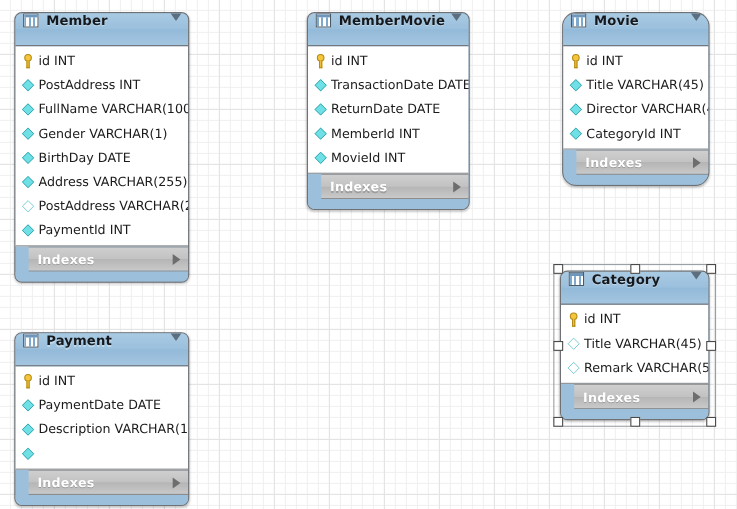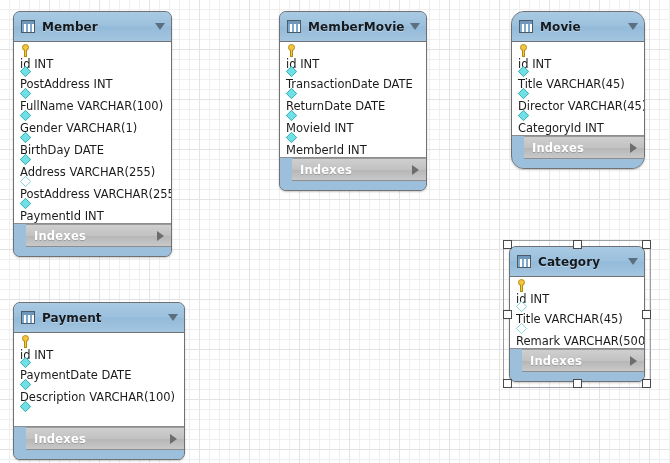--- a/index.html
+++ b/index.html
@@ -31,21 +31,21 @@
     position:absolute;
     box-sizing:border-box;
     border:1px solid #6f7174;
     border-radius:7px;
     background:#9cc0dc;
     box-shadow:0 1px 2px rgba(0,0,0,.22);
     overflow:hidden;
   }
   .tbl-header{
     height:29px;
-    display:flex;align-items:center;
+    display:flex;
     padding:0 6px 0 7px;
     background:linear-gradient(to bottom,#a9cae3 0%,#9bc0dd 48%,#93bad9 52%,#a4c6e0 100%);
     border-bottom:1px solid #6f7174;
     position:relative;
   }
   .tbl-icon{
     width:14px;height:13px;flex:0 0 auto;
     margin-right:7px;
     box-sizing:border-box;
     border:1px solid #4c5a66;
@@ -77,25 +77,24 @@
     border-right:5px solid transparent;
     border-top:7px solid #5d6e7e;
   }
   .tbl-body{
     background:#ffffff;
     border-bottom:1px solid #8b8d90;
     padding:2px 0 3px 0;
   }
   .row{
     height:22px;
-    display:flex;align-items:flex-start;
+    display:flex;align-items:center;
     padding-left:6px;
     font-size:11.5px;color:#1b1b1b;
     white-space:nowrap;
-    flex-direction:column;
   }
   
   .g{flex:0 0 auto;margin-right:4px;display:inline-block;}
   .g-key{
     width:11px;height:13px;position:relative;
   }
   .g-key::before{
     content:"";position:absolute;left:2px;top:0;
     width:7px;height:7px;border-radius:50%;
     background:#f5c53b;border:1px solid #b38c16;
@@ -221,25 +220,25 @@
         <div class="row">
           <span class="g g-dia"></span>
           <span class="col-name">TransactionDate DATE</span>
         </div>
         <div class="row">
           <span class="g g-dia"></span>
           <span class="col-name">ReturnDate DATE</span>
         </div>
         <div class="row">
           <span class="g g-dia"></span>
+          <span class="col-name">MemberId INT</span>
+        </div>
+        <div class="row">
+          <span class="g g-dia"></span>
           <span class="col-name">MovieId INT</span>
-        </div>
-        <div class="row">
-          <span class="g g-dia"></span>
-          <span class="col-name">MemberId INT</span>
         </div>
       </div>
       <div class="tbl-footer">
         <span class="footer-label">Indexes</span>
         <span class="footer-arrow"></span>
       </div>
       <div class="tbl-tail"></div>
     </div>
     <div class="tbl" style="left: 511px; top: 11px; width: 134px; border-radius: 13px;">
       <div class="tbl-header">
@@ -299,21 +298,21 @@
     </div>
     <div class="sel-outline" style="left: 503px; top: 240px; width: 148px; height: 148px;"></div>
     <div class="handle" style="left: 503px; top: 240px;"></div>
     <div class="handle" style="left: 572.5px; top: 240px;"></div>
     <div class="handle" style="left: 642px; top: 240px;"></div>
     <div class="handle" style="left: 503px; top: 309.5px;"></div>
     <div class="handle" style="left: 642px; top: 309.5px;"></div>
     <div class="handle" style="left: 503px; top: 379px;"></div>
     <div class="handle" style="left: 572.5px; top: 379px;"></div>
     <div class="handle" style="left: 642px; top: 379px;"></div>
-    <div class="tbl" style="left: 13px; top: 302px; width: 172px;">
+    <div class="tbl" style="left: 13px; top: 302px; width: 159px;">
       <div class="tbl-header">
         <span class="tbl-icon"></span>
         <span class="tbl-title">Payment</span>
         <span class="hdr-arrow"></span>
       </div>
       <div class="tbl-body">
         <div class="row">
           <span class="g g-key"></span>
           <span class="col-name">id INT</span>
         </div>

